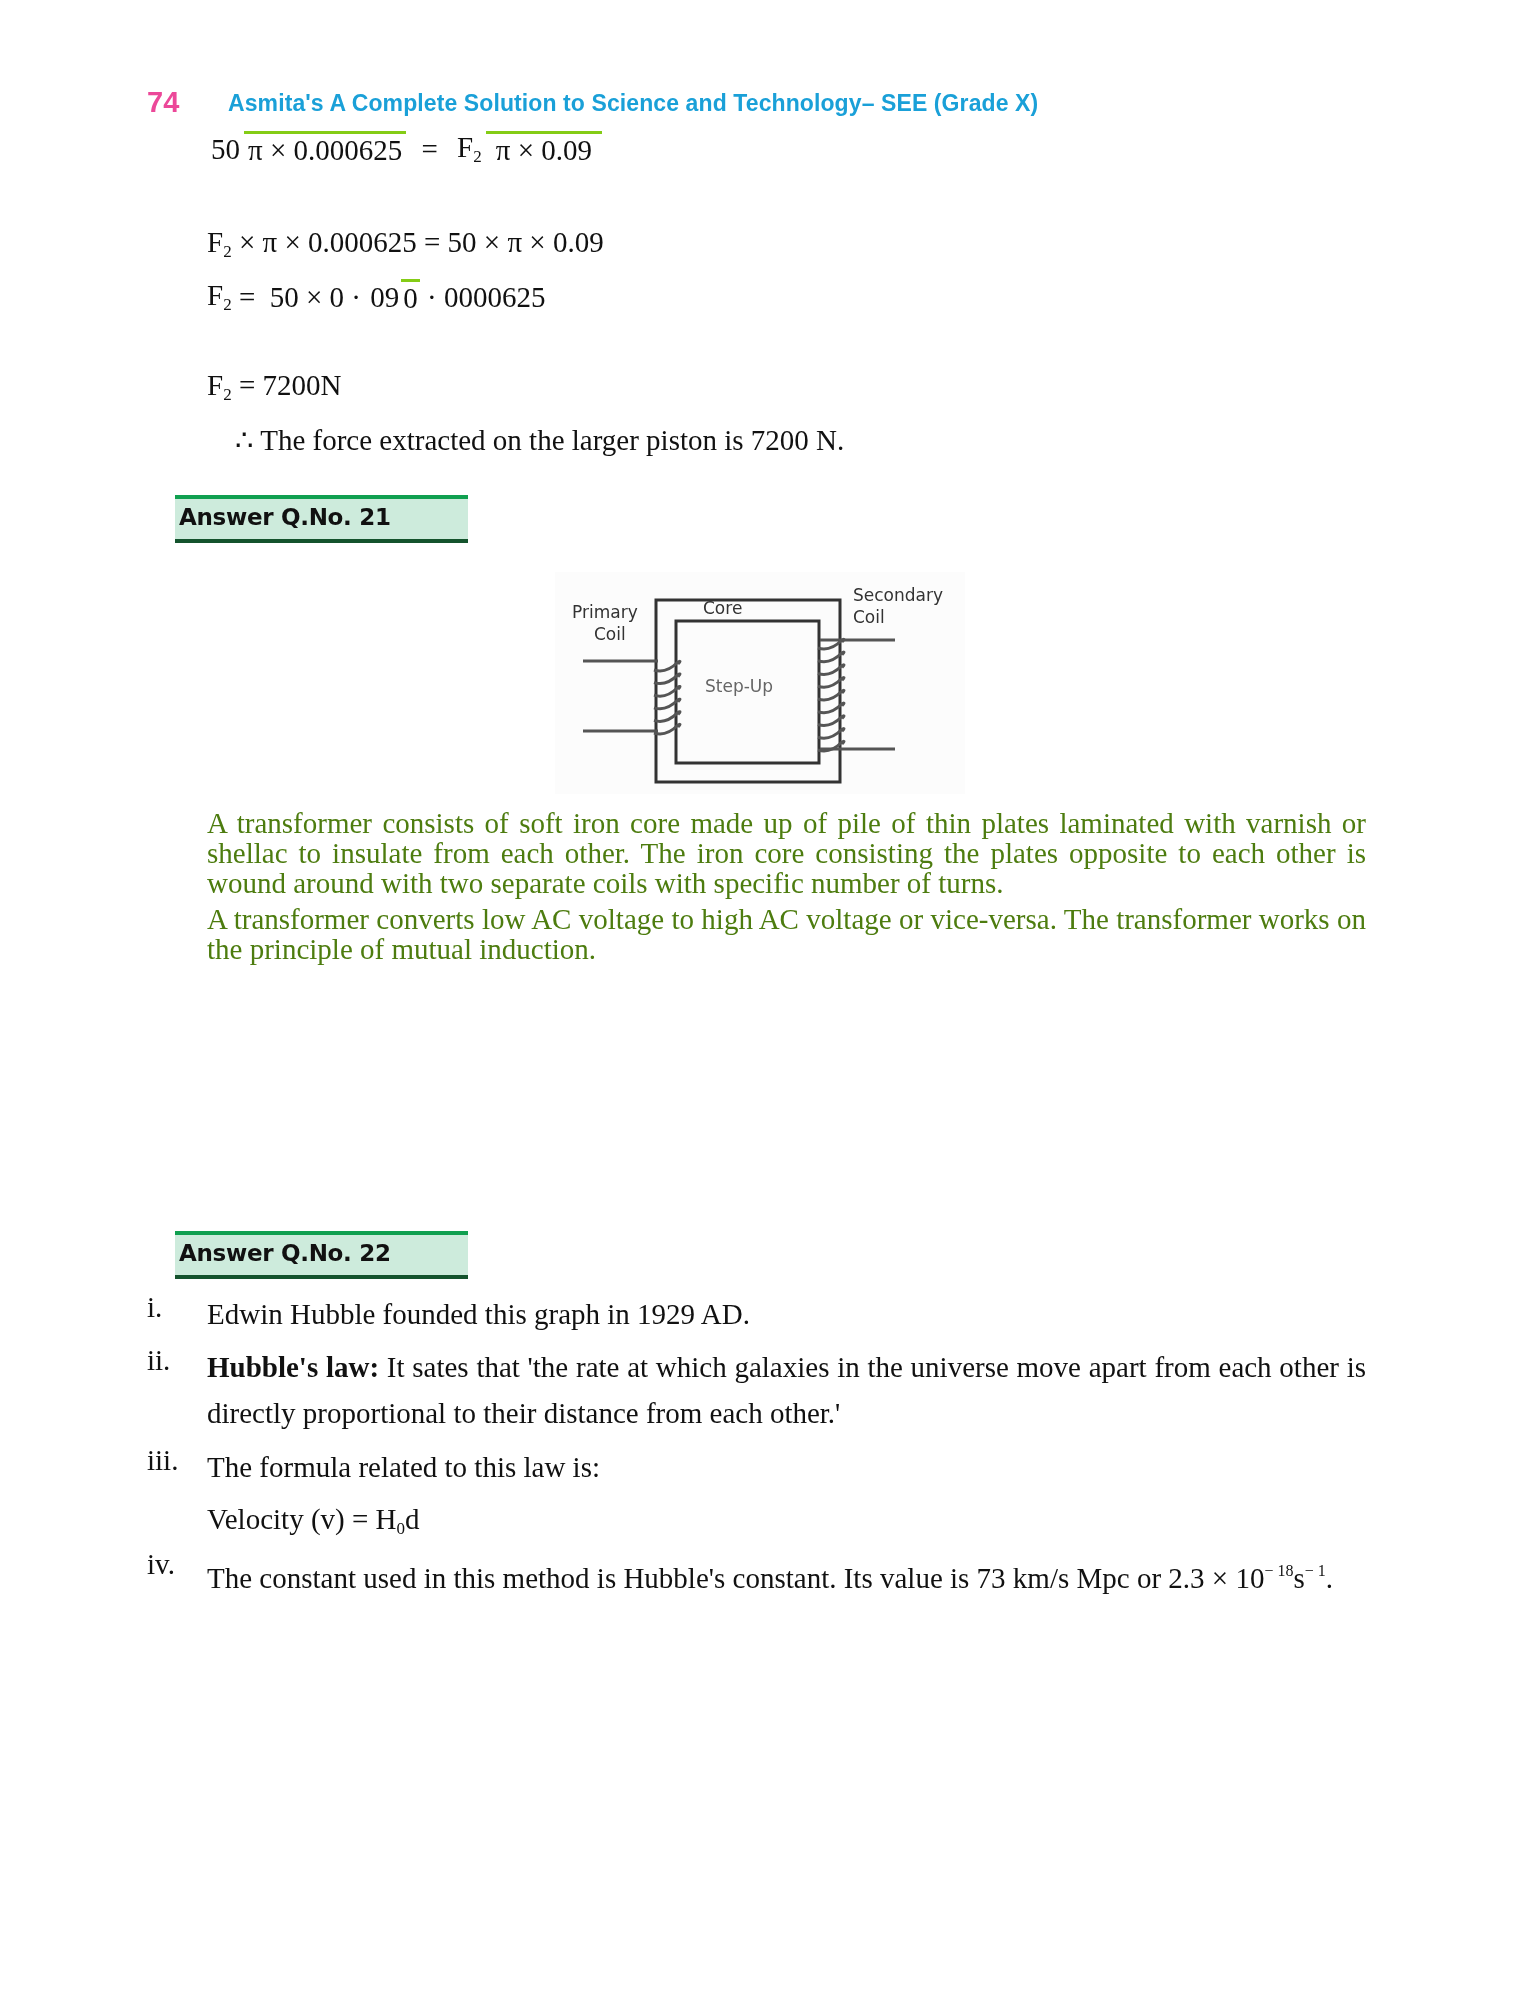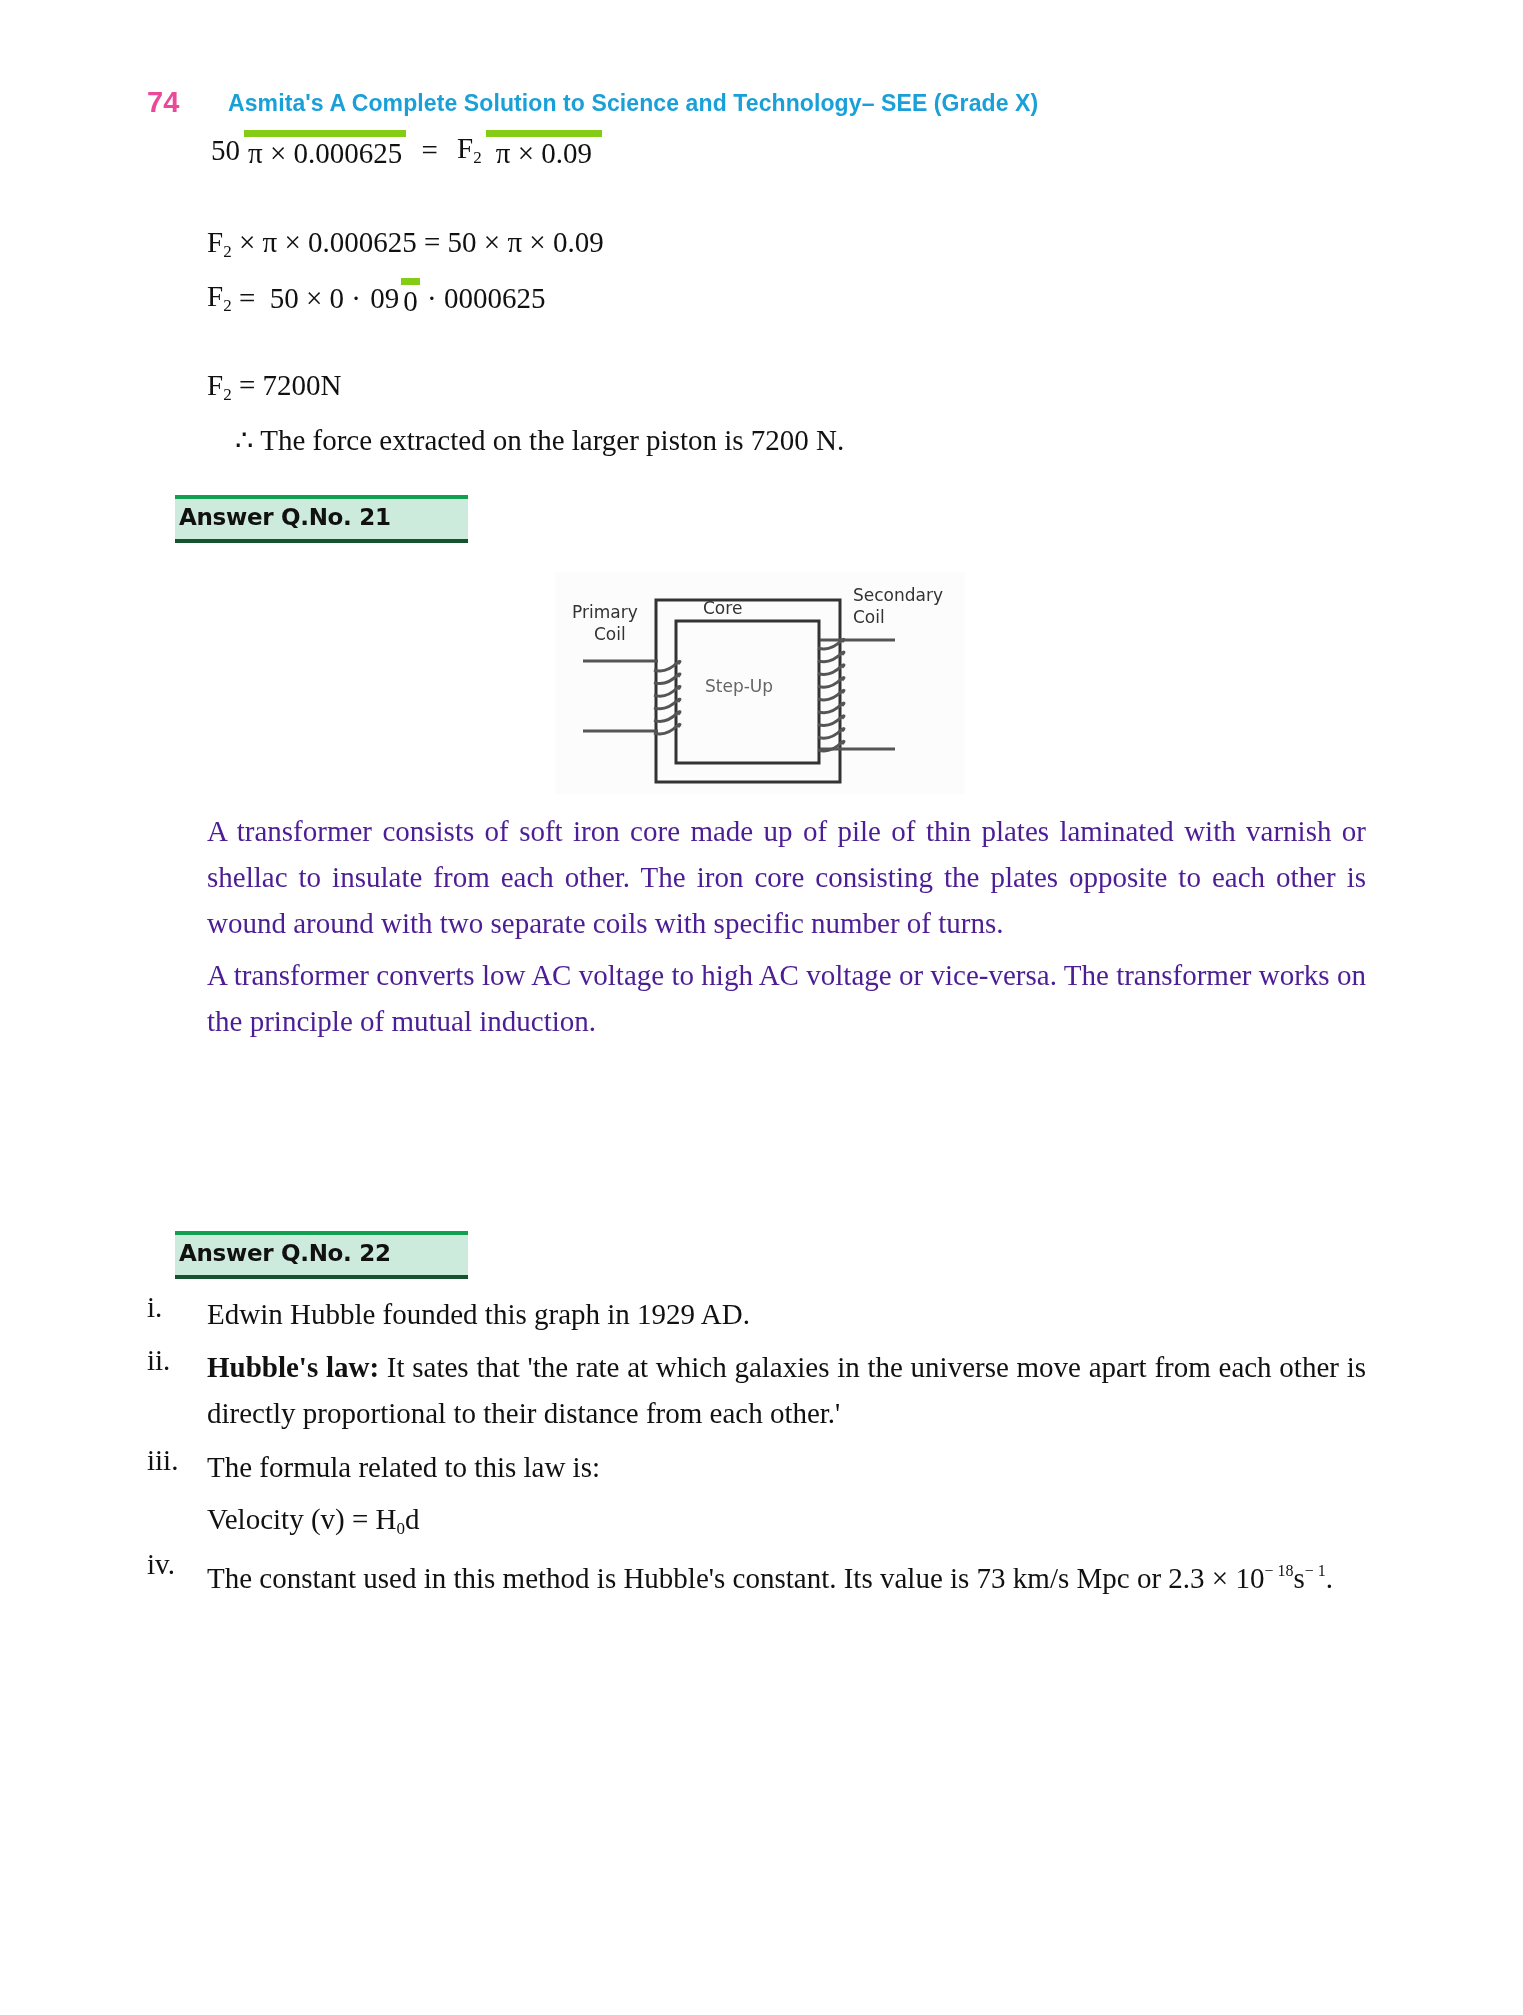--- a/index.html
+++ b/index.html
@@ -4,26 +4,26 @@
 <style>
   html, body { margin:0; padding:0; background:#ffffff; }
   body { width:1523px; height:2015px; position:relative; overflow:hidden;
          font-family:"DejaVu Serif", "Liberation Serif", serif; color:#111; }
   .abs { position:absolute; }
   .serif { font-family:"Liberation Serif", "DejaVu Serif", serif; font-size:29px; color:#111; white-space:nowrap; }
   .header-num { left:147px; top:86px; font-family:"Liberation Sans", sans-serif; font-weight:bold; font-size:29px; color:#ec4899; }
   .header-title { left:207px; top:90px; font-family:"Liberation Sans", sans-serif; font-weight:bold; font-size:23px; color:#1aa0d8; letter-spacing:0.1px;margin-left:21px; }
   .frac { display:inline-flex; align-items:center; vertical-align:middle; }
   .frac .num { padding:0 4px; }
-  .frac .den { padding:0 4px; border-top:7px solid #84cc16; }
+  .frac .den { padding:0 4px; border-top:3px solid #84cc16; }
   sub { font-size:17px; vertical-align:-5px; }
   sup { font-size:16px; vertical-align:12px; }
   .ans-box { left:143px; width:293px; height:40px; background:#cdebdc; border-top:4px solid #10a050; border-bottom:4px solid #14532d;margin-left:32px; }
   .ans-box span { position:absolute; left:4px; top:5px; font-family:"DejaVu Sans", sans-serif; font-weight:bold; font-size:23px; color:#111; letter-spacing:-0.3px; }
-  .para { left:207px; width:1159px; font-family:"Liberation Serif", "DejaVu Serif", serif; font-size:29px; line-height:46px; text-align:justify; color:#4c1d95; }
+  .para { left:207px; width:1159px; font-family:"Liberation Serif", "DejaVu Serif", serif; font-size:29px; line-height:30px; text-align:justify; color:#4d7c0f; }
   .para p { margin:0 0 6px 0; }
   .list-num { left:147px; font-family:"Liberation Serif", serif; font-size:29px; }
   .list-text { left:207px; width:1159px; font-family:Liberation Serif, serif; font-size:29px; line-height:46px; text-align:justify; }
   .diagram-label { font-family:"DejaVu Sans", sans-serif; font-size:17px; fill:#333; }
 </style>
 </head>
 <body>
 
 <div class="abs header-num">74</div>
 <div class="abs header-title">Asmita's A Complete Solution to Science and Technology– SEE (Grade X)</div>

